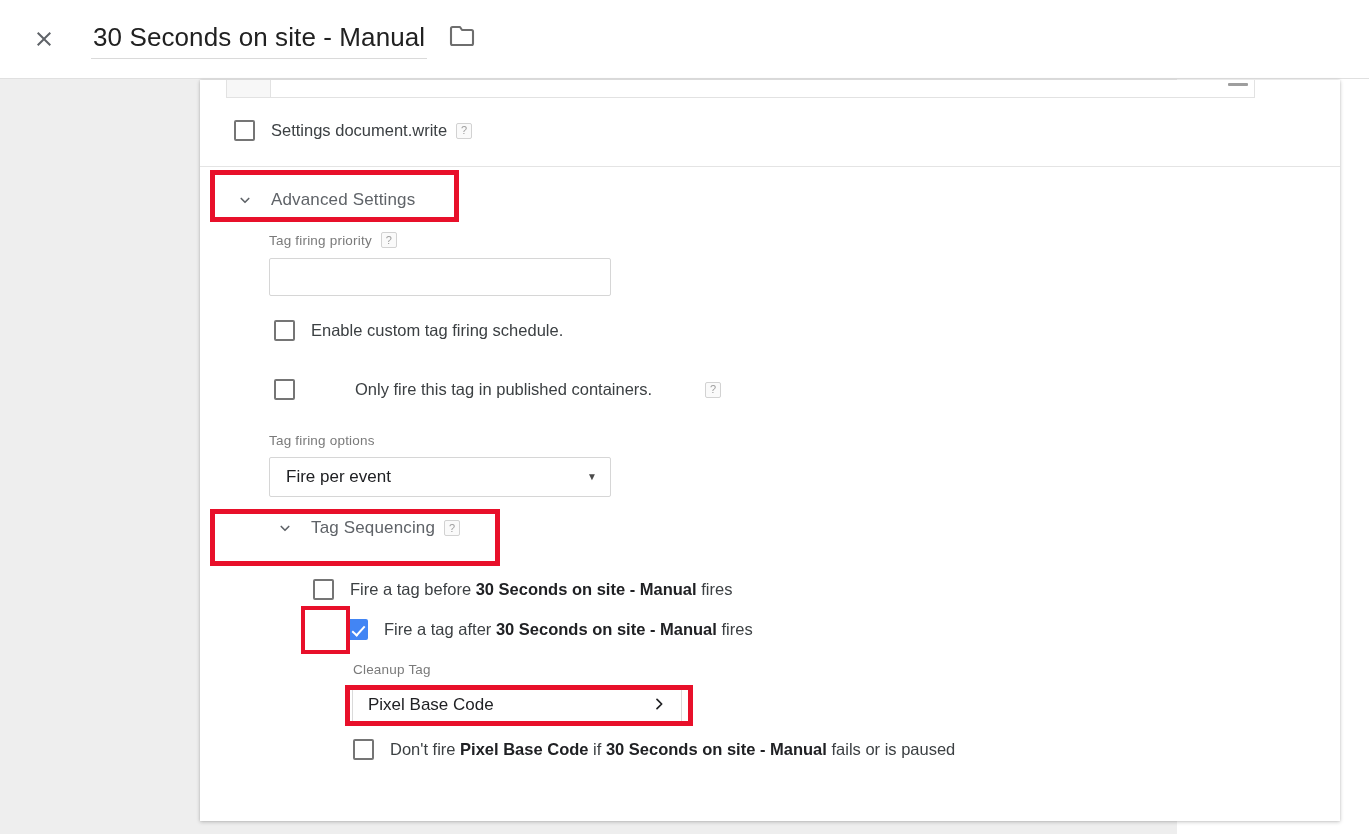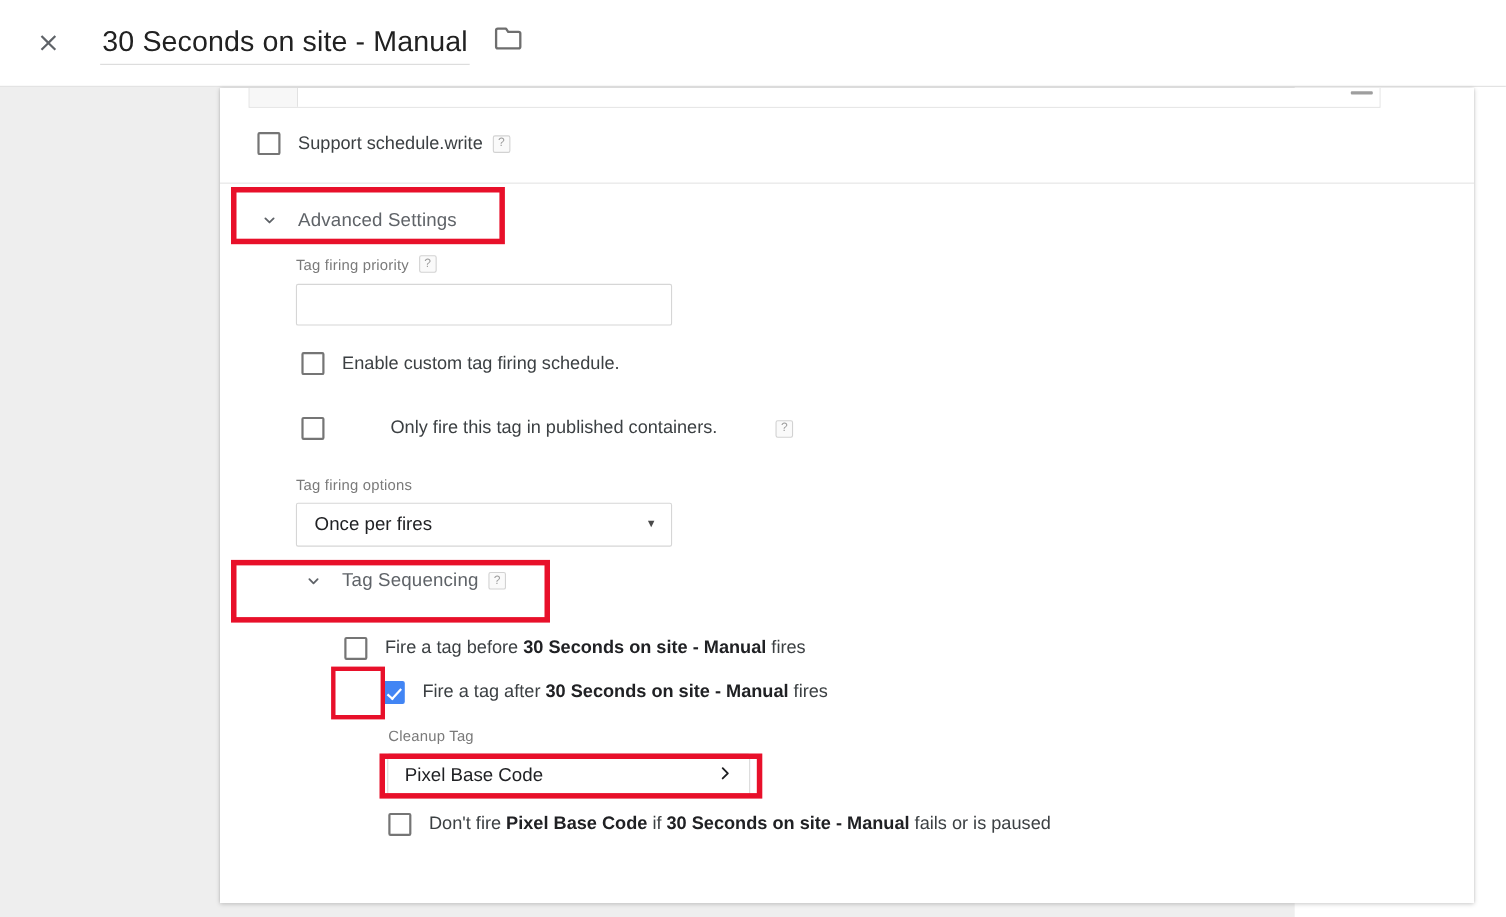--- a/index.html
+++ b/index.html
@@ -301,21 +301,21 @@
 
   <div class="panel">
 
     <div class="clipped-row">
       <div class="cell-a"></div>
       <div class="cell-b"></div>
     </div>
 
     <div class="row" style="left:34px; top:40px;">
       <span class="cb"></span>
-      <span class="cb-label">Support schedule.write</span>
+      <span class="cb-label">Settings document.write</span>
       <span class="help">?</span>
     </div>
 
     <div class="divider" style="top:86px;"></div>
 
     <div class="section-head" style="left:36px; top:110px;">
       <span class="chev">
         <svg width="18" height="18" viewBox="0 0 24 24" aria-hidden="true">
           <path d="M7 10l5 5 5-5" fill="none" stroke="#5f6368" stroke-width="2.2" stroke-linecap="round" stroke-linejoin="round"></path>
         </svg>
@@ -337,21 +337,21 @@
     <div class="row" style="left:74px; top:299px;gap:44px;">
       <span class="cb"></span>
       <span class="cb-label">Only fire this tag in published containers.</span>
       <span class="help">?</span>
     </div>
 
     <div class="field-label" style="left:69px; top:353px;align-items:flex-end;">
       <span>Tag firing options</span>
     </div>
     <div class="select-box" style="left:69px; top:377px; width:342px;">
-      <span class="val">Once per fires</span>
+      <span class="val">Fire per event</span>
       <span class="caret">▼</span>
     </div>
 
     <div class="section-head" style="left:76px; top:438px;">
       <span class="chev">
         <svg width="18" height="18" viewBox="0 0 24 24" aria-hidden="true">
           <path d="M7 10l5 5 5-5" fill="none" stroke="#5f6368" stroke-width="2.2" stroke-linecap="round" stroke-linejoin="round"></path>
         </svg>
       </span>
       <span class="section-title">Tag Sequencing</span>

